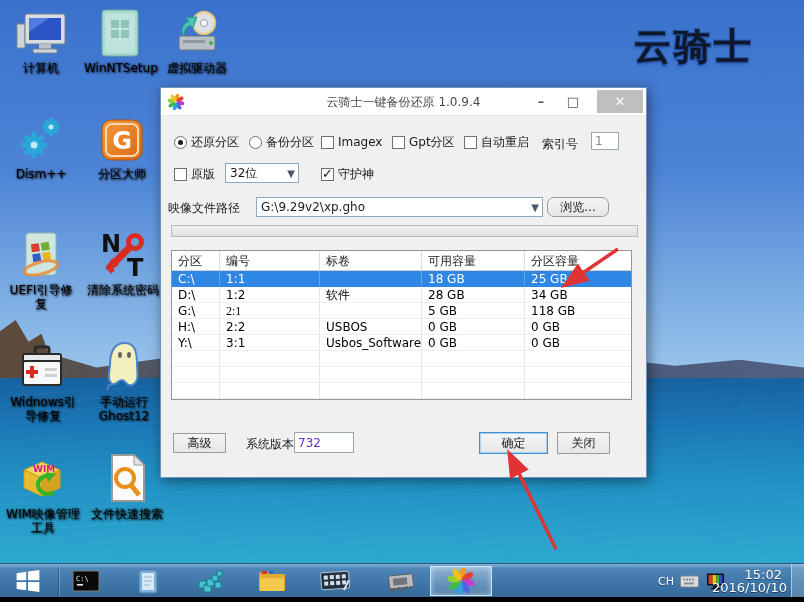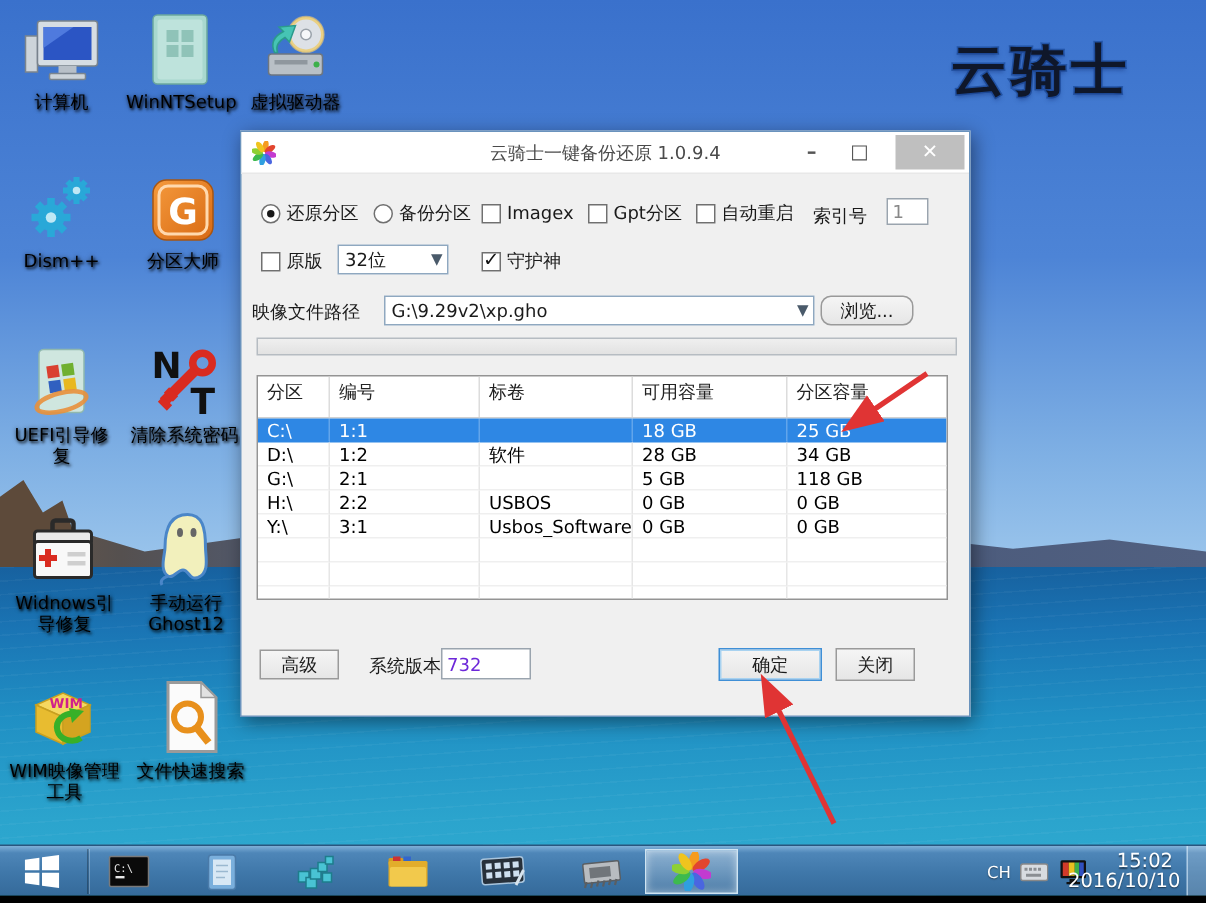--- a/index.html
+++ b/index.html
@@ -56,21 +56,21 @@
   .btn { position:absolute; background:linear-gradient(180deg,#f5f5f5,#e6e6e6); border:1px solid #9a9a9a;
          font-size:12px; color:#1a1a1a; display:flex; align-items:center; justify-content:center; cursor:default; }
   .btn.focus { border:1px solid #3f8fd6; box-shadow:0 0 0 1px #a8d2f0 inset; }
 
   .progress { position:absolute; left:10px; top:137px; width:467px; height:12px;
               border:1px solid #b6bcc2; background:linear-gradient(180deg,#efefef,#e2e2e2); }
 
   .ptable { position:absolute; left:10px; top:162px; width:461px; height:150px; background:#fff;
             border:1px solid #949494; font-size:12px; overflow:hidden; }
   .trow { display:flex; height:16px; line-height:16px; }
-  .trow.thead { height:28px; line-height:20px; border-bottom:1px solid #d0d0d0;font-family:Liberation Serif, serif; }
+  .trow.thead { height:20px; line-height:20px; border-bottom:1px solid #d0d0d0;font-family:Liberation Serif, serif; }
   .trow.sel { background:#2e87e4; color:#fff; }
   .td { padding-left:6px; overflow:hidden; white-space:nowrap; border-right:1px solid #e6e6e6;
         border-bottom:1px solid #efefef; flex:none; }
   .thead .td { border-right:1px solid #dcdcdc; border-bottom:none; color:#222; }
   .trow.sel .td { border-right-color:rgba(255,255,255,.25); border-bottom-color:transparent; }
 
   
   .arrows { position:absolute; left:0; top:0; z-index:9; pointer-events:none; }
 
   
@@ -342,21 +342,21 @@
         </div>
         <div class="trow">
           <div class="td" style="width: 48px;">D:\</div>
           <div class="td" style="width: 100px;">1:2</div>
           <div class="td" style="width: 102px;">软件</div>
           <div class="td" style="width: 103px;">28 GB</div>
           <div class="td" style="width: 108px;">34 GB</div>
         </div>
         <div class="trow">
           <div class="td" style="width: 48px;">G:\</div>
-          <div class="td" style="width: 100px;">2:1</div>
+          <div class="td" style="width: 100px; font-family: Liberation Serif, serif;">2:1</div>
           <div class="td" style="width: 102px;"></div>
           <div class="td" style="width: 103px;">5 GB</div>
           <div class="td" style="width: 108px;">118 GB</div>
         </div>
         <div class="trow">
           <div class="td" style="width: 48px;">H:\</div>
           <div class="td" style="width: 100px;">2:2</div>
           <div class="td" style="width: 102px;">USBOS</div>
           <div class="td" style="width: 103px;">0 GB</div>
           <div class="td" style="width: 108px;">0 GB</div>

